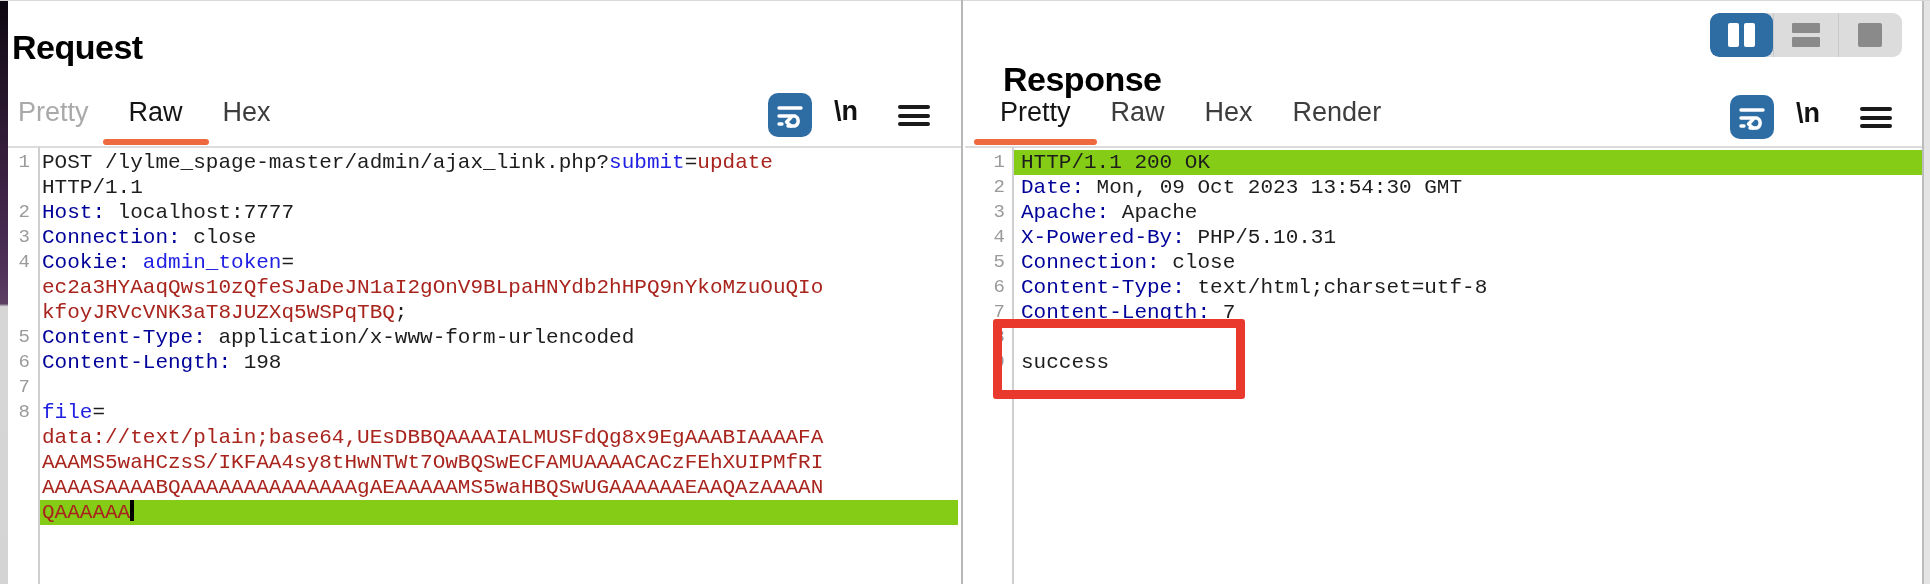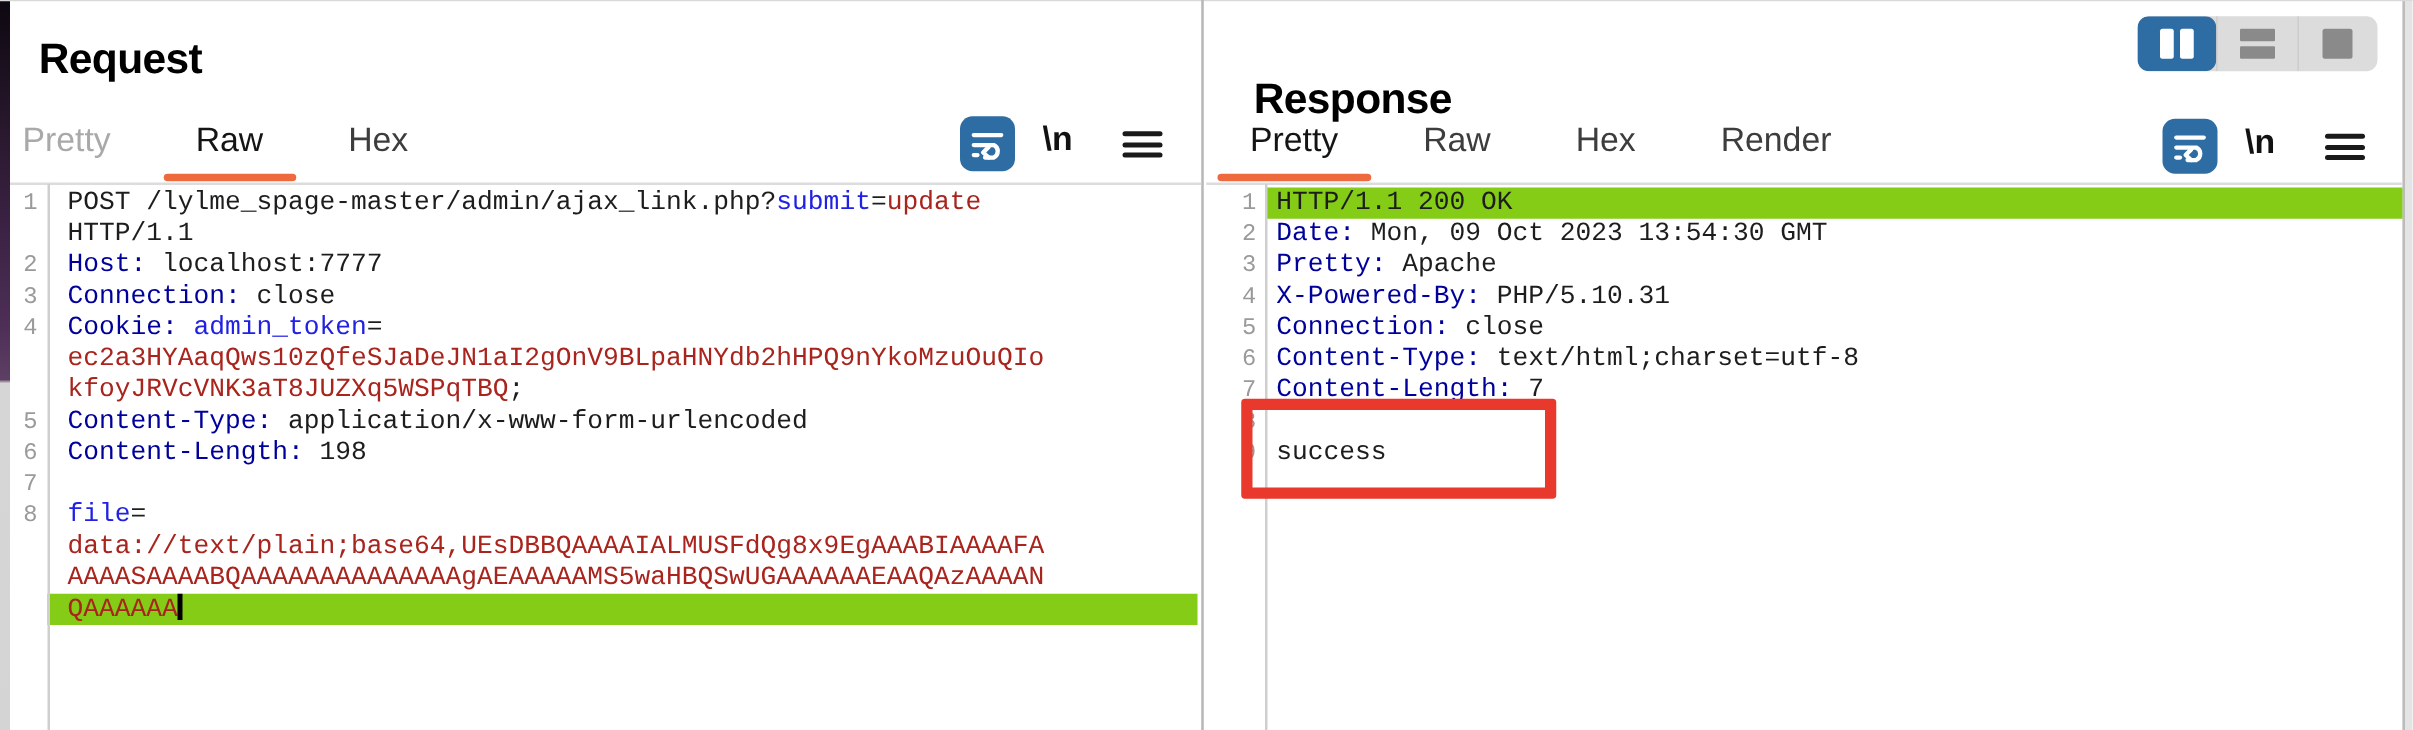--- a/index.html
+++ b/index.html
@@ -9,21 +9,21 @@
 
   
   #left-strip { left:0; top:0; width:8px; height:584px;
     background:linear-gradient(180deg,#0d0811 0%,#231527 14%,#3a2142 30%,#4e2f56 45%,#5d3f64 52%,#d6d6d6 52.5%,#d4d4d4 100%); }
   #right-strip { left:1922px; top:0; width:8px; height:584px; background:#e4e4e4; border-left:2px solid #bcbcbc; }
   #top-hairline { left:0; top:0; width:1930px; height:1px; background:#d9d9d9; }
   #panel-divider { left:961px; top:0; width:2px; height:584px; background:#b7b7b7; }
 
   .panel-title { font-size:34px; font-weight:bold; color:#000; letter-spacing:-0.5px; }
 
-  .tabs { display:flex; gap:68px; height:50px; }
+  .tabs { display:flex; gap:40px; height:50px; }
   .tab { position:relative; font-size:27px; color:#3d3d3d; height:50px; cursor:default; }
   .tab.active { color:#141414; }
   .tab.dimmed { color:#a9a9a9; }
   .tab.active::after { content:""; position:absolute; left:-26px; right:-26px; bottom:2px;
       height:6px; background:#ee6a3e; border-radius:3px; }
   .tabbar-line { height:2px; background:#dcdcdc; }
 
   
   .wrap-btn { width:44px; height:44px; border-radius:10px; background:#2e6da4;
       display:flex; align-items:center; justify-content:center; }
@@ -42,42 +42,42 @@
   .row-bar { width:28px; height:10px; background:#8a8a8a; border-radius:1px; }
   .sq { width:24px; height:24px; background:#8a8a8a; border-radius:2px; }
 
   
   .editor { font-family:"Liberation Mono", monospace; font-size:21px; line-height:25px; }
   .row { display:flex; height:25px; white-space:pre; }
   .gutter { flex:none; text-align:right; color:#9a9a9a; font-size:19px; }
   .code { flex:1; }
   .row.hl .code { background:#84cc16; }
   #req-editor .gutter { width:30px; padding-right:8px; }
-  #req-editor .code { padding-left:16px; }
+  #req-editor .code { padding-left:4px; }
   #resp-editor .gutter { width:47px; padding-right:7px; }
   #resp-editor .code { padding-left:9px; }
   .gutter-sep { width:1.5px; background:#cfcfcf; }
   .c-text { color:#1d1d1d; }
   .c-header { color:#00009a;margin-top:15px; }
   .c-param { color:#2121e4; }
   .c-value { color:#a8241d; }
   .caret { display:inline-block; width:3.5px; height:21px; background:#000; vertical-align:-3px; }
 
   #annotation-box { left:993px; top:319px; width:252px; height:80px;
       border:9px solid #e8392c; border-radius:3px; background:transparent; }
 </style>
 </head>
 <body>
 
 <div class="abs" id="left-strip"></div>
 <div class="abs" id="right-strip"></div>
 <div class="abs" id="top-hairline"></div>
 <div class="abs" id="panel-divider"></div>
 
-<div class="abs panel-title" style="left:31px; top:28px;">Request</div>
+<div class="abs panel-title" style="left:12px; top:28px;">Request</div>
 
 <div class="abs tabs" style="left:18px; top:97px;">
   <div class="tab dimmed">Pretty</div>
   <div class="tab active">Raw</div>
   <div class="tab">Hex</div>
 </div>
 <div class="abs tabbar-line" style="left:8px; top:146px; width:953px;"></div>
 
 <div class="abs wrap-btn" style="left:768px; top:93px;">
   <svg width="30" height="30" viewBox="0 0 30 30">
@@ -100,20 +100,21 @@
     <div class="row"><span class="gutter">2</span><span class="code"><span class="c-header">Host:</span><span class="c-text"> localhost:7777</span></span></div>
     <div class="row"><span class="gutter">3</span><span class="code"><span class="c-header">Connection:</span><span class="c-text"> close</span></span></div>
     <div class="row"><span class="gutter">4</span><span class="code"><span class="c-header">Cookie:</span><span class="c-text"> </span><span class="c-param">admin_token</span><span class="c-text">=</span></span></div>
     <div class="row"><span class="gutter"></span><span class="code"><span class="c-value">ec2a3HYAaqQws10zQfeSJaDeJN1aI2gOnV9BLpaHNYdb2hHPQ9nYkoMzuOuQIo</span></span></div>
     <div class="row"><span class="gutter"></span><span class="code"><span class="c-value">kfoyJRVcVNK3aT8JUZXq5WSPqTBQ</span><span class="c-text">;</span></span></div>
     <div class="row"><span class="gutter">5</span><span class="code"><span class="c-header">Content-Type:</span><span class="c-text"> application/x-www-form-urlencoded</span></span></div>
     <div class="row"><span class="gutter">6</span><span class="code"><span class="c-header">Content-Length:</span><span class="c-text"> 198</span></span></div>
     <div class="row"><span class="gutter">7</span><span class="code"></span></div>
     <div class="row"><span class="gutter">8</span><span class="code"><span class="c-param">file</span><span class="c-text">=</span></span></div>
     <div class="row"><span class="gutter"></span><span class="code"><span class="c-value">data://text/plain;base64,UEsDBBQAAAAIALMUSFdQg8x9EgAAABIAAAAFA</span></span></div>
+    <div class="row"><span class="gutter"></span><span class="code"><span class="c-value">AAAMS5waHCzsS/IKFAA4sy8tHwNTWt7OwBQSwECFAMUAAAACACzFEhXUIPMfRI</span></span></div>
     <div class="row"><span class="gutter"></span><span class="code"><span class="c-value">AAAASAAAABQAAAAAAAAAAAAAAgAEAAAAAMS5waHBQSwUGAAAAAAEAAQAzAAAAN</span></span></div>
     <div class="row hl"><span class="gutter"></span><span class="code"><span class="c-value">QAAAAAA</span><span class="caret"></span></span></div>
   </div>
 <div class="abs gutter-sep" style="left:38px; top:147px; height:437px;"></div>
 
 <div class="abs panel-title" style="left:1003px; top:31px;margin-top:29px;">Response</div>
 
 <div class="abs tabs" style="left:1000px; top:97px;">
   <div class="tab active">Pretty</div>
   <div class="tab">Raw</div>
@@ -149,21 +150,21 @@
 <div class="abs nl-label" style="left:1796px; top:98px;">\n</div>
 <div class="abs burger" style="left:1860px; top:105px;">
   <span></span>
     <span></span>
     <span></span>
 </div>
 
 <div class="abs editor" id="resp-editor" style="left:965px; top:150px; width:957px;">
     <div class="row hl"><span class="gutter">1</span><span class="code"><span class="c-text">HTTP/1.1 200 OK</span></span></div>
     <div class="row"><span class="gutter">2</span><span class="code"><span class="c-header">Date:</span><span class="c-text"> Mon, 09 Oct 2023 13:54:30 GMT</span></span></div>
-    <div class="row"><span class="gutter">3</span><span class="code"><span class="c-header">Pretty:</span><span class="c-text"> Apache</span></span></div>
+    <div class="row"><span class="gutter">3</span><span class="code"><span class="c-header">Apache:</span><span class="c-text"> Apache</span></span></div>
     <div class="row"><span class="gutter">4</span><span class="code"><span class="c-header">X-Powered-By:</span><span class="c-text"> PHP/5.10.31</span></span></div>
     <div class="row"><span class="gutter">5</span><span class="code"><span class="c-header">Connection:</span><span class="c-text"> close</span></span></div>
     <div class="row"><span class="gutter">6</span><span class="code"><span class="c-header">Content-Type:</span><span class="c-text"> text/html;charset=utf-8</span></span></div>
     <div class="row"><span class="gutter">7</span><span class="code"><span class="c-header">Content-Length:</span><span class="c-text"> 7</span></span></div>
     <div class="row"><span class="gutter">8</span><span class="code"></span></div>
     <div class="row"><span class="gutter">9</span><span class="code"><span class="c-text">success</span></span></div>
   </div>
 <div class="abs gutter-sep" style="left:1012px; top:147px; height:437px;"></div>
 
 <div class="abs" id="annotation-box"></div>

